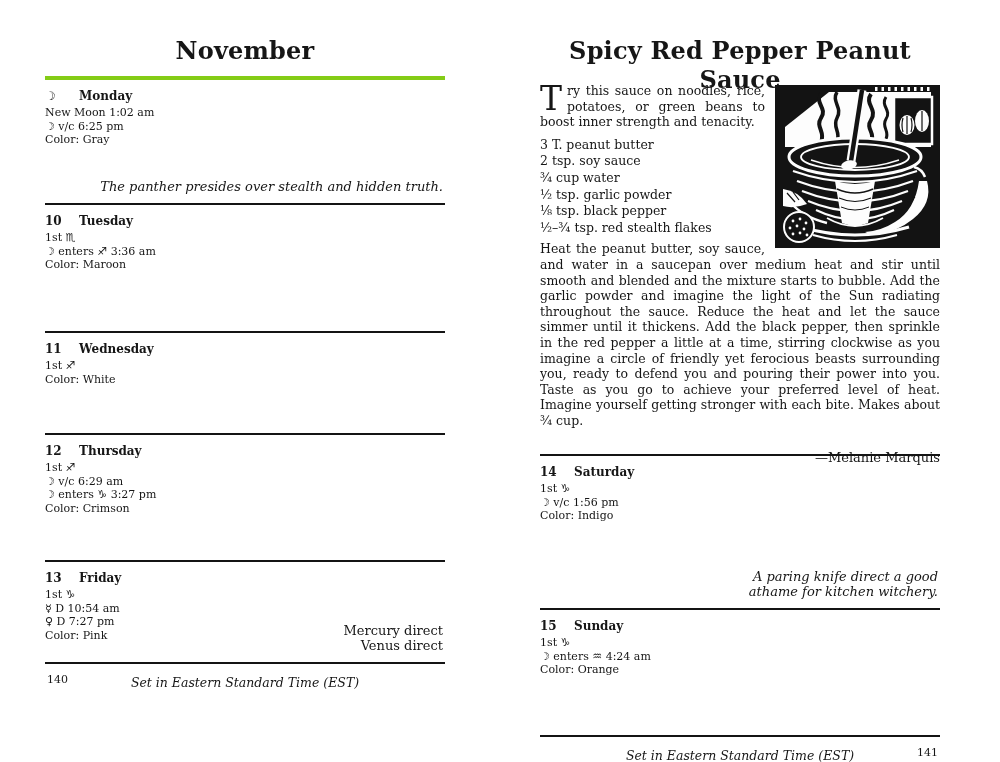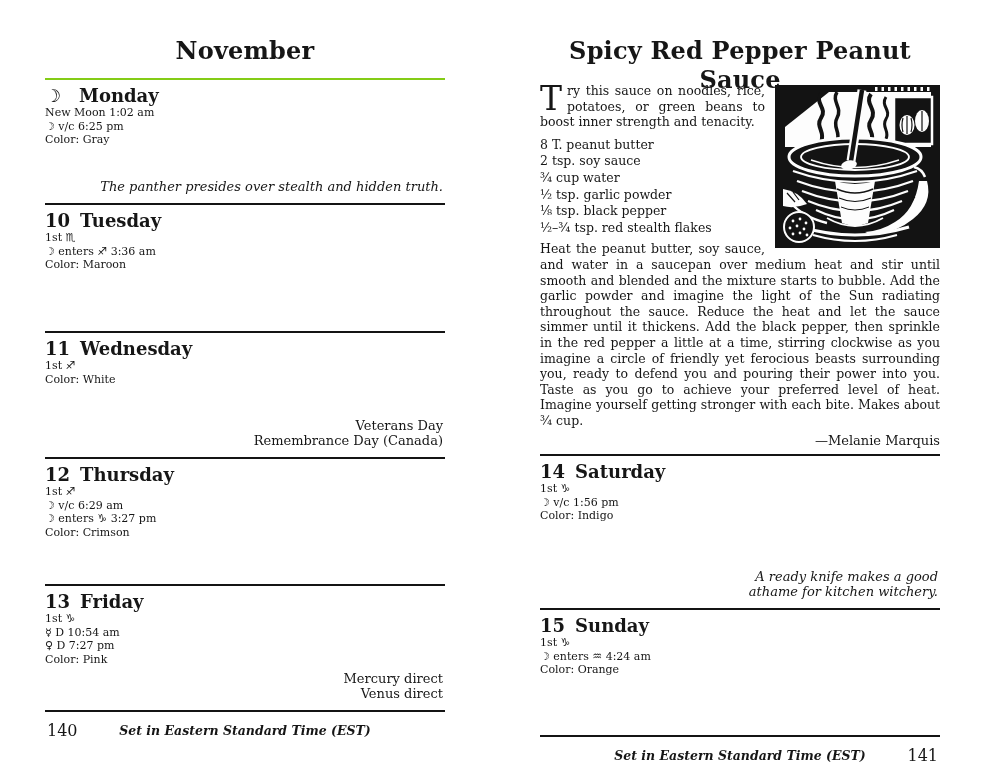--- a/index.html
+++ b/index.html
@@ -7,46 +7,46 @@
     width:1000px;height:762px;background:#ffffff;
     font-family:"DejaVu Serif","DejaVu Sans",serif;color:#161616;
   }
   .spread{position:relative;width:1000px;height:762px;background:#ffffff;overflow:hidden;}
   .page{position:absolute;top:30px;width:400px;height:732px;}
   .page-left{left:45px;}
   .page-right{left:540px;}
 
   .page-title{box-sizing:border-box;height:50px;font-size:24px;font-weight:bold;
     text-align:center;padding-top:6px;letter-spacing:.2px;}
-  .titled-rule{border-bottom:2px solid #84cc16;}
+  .titled-rule{border-bottom:4px solid #84cc16;}
 
   .day{position:relative;box-sizing:border-box;border-bottom:2px solid #141414;padding-top:6px;}
-  .h125{height:125px}.h128{height:128px}.h126{height:126px}.h127{height:127px}.h129{height:154px}
-  .day-heading{font-size:18px;font-weight:bold;line-height:20px;}
+  .h125{height:125px}.h128{height:128px}.h126{height:102px}.h127{height:127px}.h129{height:154px}
+  .day-heading{font-size:12px;font-weight:bold;line-height:20px;}
   .day-num{display:inline-block;min-width:24px;}
   .day-name{margin-left:10px;}
   .day-detail{font-size:11px;line-height:13.5px;}
   .day-detail:first-of-type{margin-top:3px;}
   .note{position:absolute;right:2px;bottom:9px;text-align:right;font-size:13px;line-height:14.5px;}
   .note.italic{font-style:italic;}
 
   .recipe{box-sizing:border-box;height:376px;border-bottom:2px solid #141414;
     padding-top:3px;font-size:12.5px;line-height:15.6px;}
   .illo{float:right;width:165px;height:163px;margin:2px 0 8px 10px;}
   .illo svg{display:block;width:165px;height:163px;}
   p.intro{margin:0 0 4px 0;text-align:justify;}
   .dropcap{float:left;font-size:33px;line-height:27px;padding:2px 5px 0 0;}
   .ingredients{margin:7px 0 5px 0;}
   .ingredient{line-height:16.6px;}
   p.body-text{margin:2px 0 0 0;text-align:justify;}
-  .attribution{text-align:right;margin-top:5px;font-size:13px;}
+  .attribution{text-align:right;margin-top:22px;font-size:13px;}
 
   .page-footer{position:relative;height:50px;}
-  .tz-note{text-align:center;font-style:italic;font-size:12.5px;padding-top:11px;font-weight:bold;}
-  .page-num{position:absolute;top:9px;font-size:16px;}
+  .tz-note{text-align:center;font-style:italic;font-size:12.5px;padding-top:11px;}
+  .page-num{position:absolute;top:9px;font-size:11px;}
   .page-num.pn-left{left:2px;}
   .page-num.pn-right{right:2px;}
 </style>
 </head>
 <body>
 
 <div class="spread">
 
   <div class="page page-left">
     <div class="page-title titled-rule">November</div>
@@ -71,24 +71,20 @@
       <div class="day-detail">☽ enters ♐ 3:36 am</div>
       <div class="day-detail">Color: Maroon</div>
     </div>
 
     <div class="day h126">
       <div class="day-heading">
         <span class="day-num">11</span><span class="day-name">Wednesday</span>
       </div>
       <div class="day-detail">1st ♐</div>
       <div class="day-detail">Color: White</div>
-      <div class="note">
-        <div>Veterans Day</div>
-        <div>Remembrance Day (Canada)</div>
-      </div>
     </div>
 
     <div class="day h127">
       <div class="day-heading">
         <span class="day-num">12</span><span class="day-name">Thursday</span>
       </div>
       <div class="day-detail">1st ♐</div>
       <div class="day-detail">☽ v/c 6:29 am</div>
       <div class="day-detail">☽ enters ♑ 3:27 pm</div>
       <div class="day-detail">Color: Crimson</div>
@@ -168,41 +164,41 @@
             <circle cx="18" cy="149" r="1.4"></circle>
               <circle cx="25" cy="148" r="1.4"></circle>
               <circle cx="32" cy="150" r="1.4"></circle>
           </g>
         </svg>
       </div>
 
       <p class="intro"><span class="dropcap">T</span><span>ry this sauce on noodles, rice, potatoes, or green beans to boost inner strength and tenacity.</span></p>
 
       <div class="ingredients">
-        <div class="ingredient">8 T. peanut butter</div>
+        <div class="ingredient">3 T. peanut butter</div>
         <div class="ingredient">2 tsp. soy sauce</div>
         <div class="ingredient">¾ cup water</div>
         <div class="ingredient">½ tsp. garlic powder</div>
         <div class="ingredient">⅛ tsp. black pepper</div>
         <div class="ingredient">½–¾ tsp. red stealth flakes</div>
       </div>
 
       <p class="body-text">Heat the peanut butter, soy sauce, and water in a saucepan over medium heat and stir until smooth and blended and the mixture starts to bubble. Add the garlic powder and imagine the light of the Sun radiating throughout the sauce. Reduce the heat and let the sauce simmer until it thickens. Add the black pepper, then sprinkle in the red pepper a little at a time, stirring clockwise as you imagine a circle of friendly yet ferocious beasts surrounding you, ready to defend you and pouring their power into you. Taste as you go to achieve your preferred level of heat. Imagine yourself getting stronger with each bite. Makes about ¾ cup.</p>
       <div class="attribution">—Melanie Marquis</div>
     </div>
 
     <div class="day h129">
       <div class="day-heading">
         <span class="day-num">14</span><span class="day-name">Saturday</span>
       </div>
       <div class="day-detail">1st ♑</div>
       <div class="day-detail">☽ v/c 1:56 pm</div>
       <div class="day-detail">Color: Indigo</div>
       <div class="note italic">
-        <div>A ready knife makes a good</div>
+        <div>A paring knife direct a good</div>
         <div>athame for kitchen witchery.</div>
       </div>
     </div>
 
     <div class="day h127">
       <div class="day-heading">
         <span class="day-num">15</span><span class="day-name">Sunday</span>
       </div>
       <div class="day-detail">1st ♑</div>
       <div class="day-detail">☽ enters ♒ 4:24 am</div>

